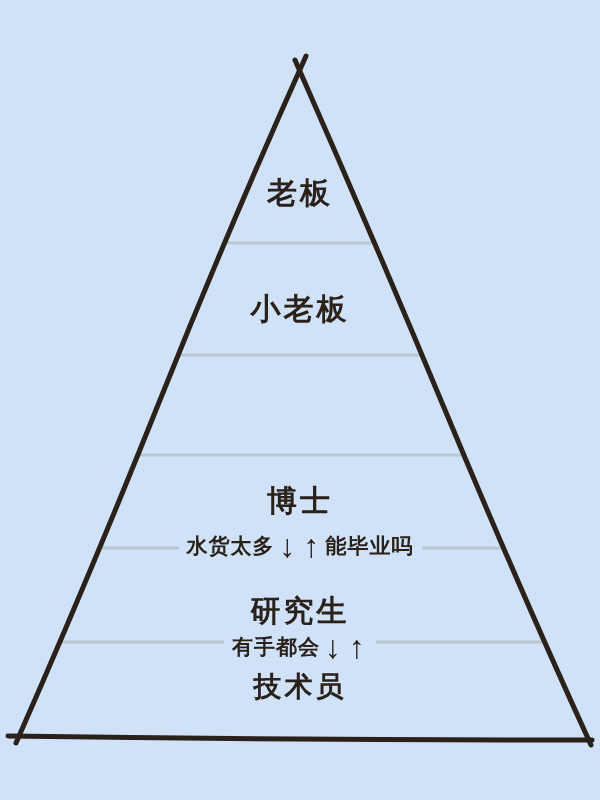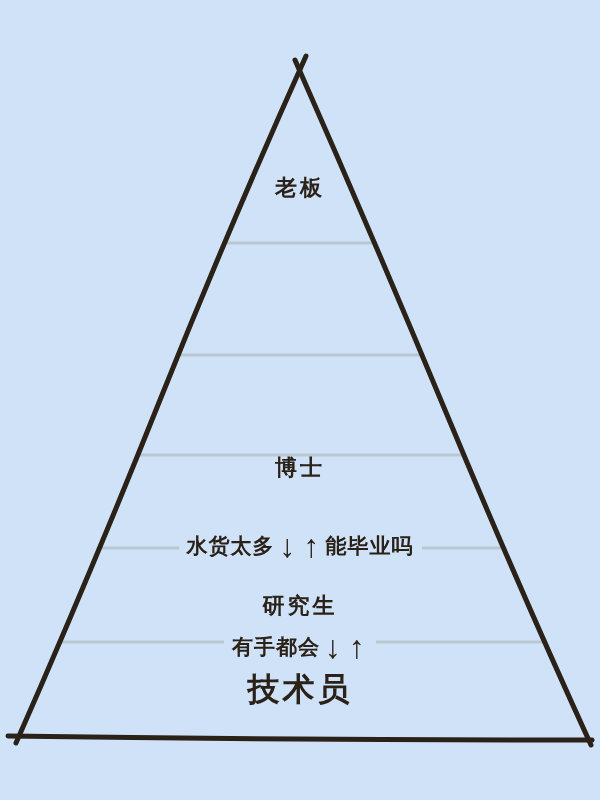--- a/index.html
+++ b/index.html
@@ -23,25 +23,25 @@
   .label {
     position: absolute;
     left: 0;
     width: 600px;
     text-align: center;
     color: #2a2119;
     font-weight: bold;
     line-height: 1.1;
   }
   .tier {
-    font-size: 22px;
+    font-size: 30px;
     letter-spacing: 3px;
   }
   .tier-small {
-    font-size: 32px;
+    font-size: 28px;
     letter-spacing: 3px;
   }
   .transition {
     font-size: 21px;
     letter-spacing: 1px;
     display: flex;
     justify-content: center;
     align-items: flex-end;
   }
   .transition .chunk {
@@ -73,23 +73,24 @@
     <line x1="98" y1="548" x2="505" y2="548" stroke="#b9c7d1" stroke-width="3" stroke-linecap="round"></line>
     <line x1="59" y1="642" x2="546" y2="642" stroke="#b9c7d1" stroke-width="3" stroke-linecap="round"></line>
 
     <path d="M306 56 Q 230 225 160 400 T 16 743" fill="none" stroke="#2a2119" stroke-width="5" stroke-linecap="round"></path>
     <path d="M295 60 Q 370 230 445 410 T 591 745" fill="none" stroke="#2a2119" stroke-width="5" stroke-linecap="round"></path>
     <path d="M8 736 Q 300 740 592 740" fill="none" stroke="#2a2119" stroke-width="5" stroke-linecap="round"></path>
   </svg>
 
   <div class="label tier" style="top:176px;">老板</div>
 
+  <div class="label tier" style="top:292px;">小老板</div>
 
 
-  <div class="label tier" style="top:456px;">博士</div>
+  <div class="label tier" style="top:484px;">博士</div>
 
   <div class="label transition" style="top:533px;">
     <span class="chunk">
       <span>水货太多</span>
       <span class="arrow">↓</span>
       <span class="arrow">↑</span>
       <span>能毕业吗</span>
     </span>
   </div>
 

